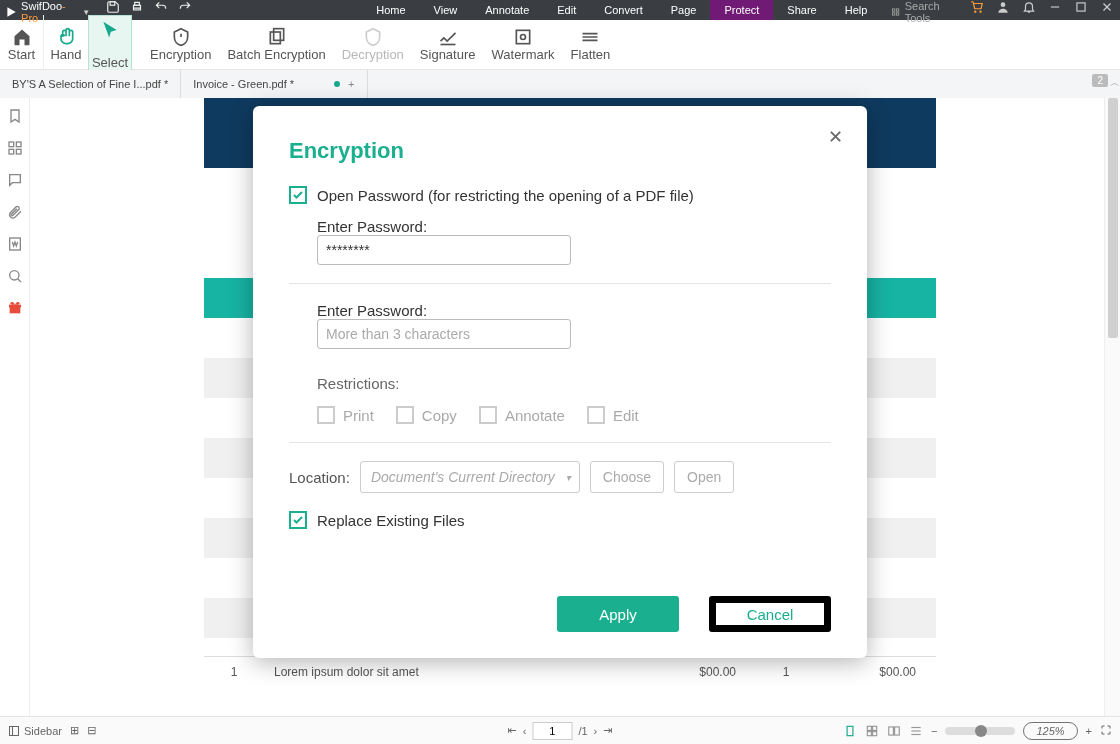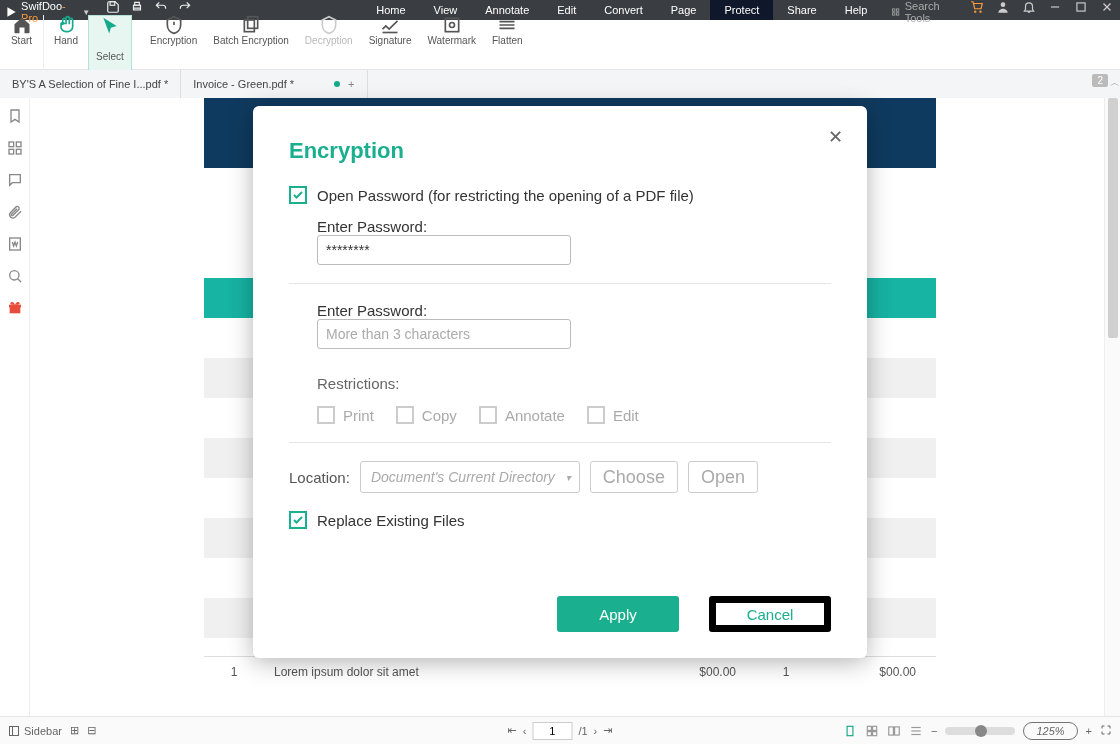--- a/index.html
+++ b/index.html
@@ -9,30 +9,30 @@
   .titlebar { height: 20px; background: #3a3e42; display: flex; align-items: flex-start; color: #fff; font-size: 11px; }
   .titlebar .logo { display: flex; align-items: center; padding: 0 6px; }
   .titlebar .logo svg { width: 12px; height: 12px; }
   .titlebar .app-name { margin-left: 4px; }
   .titlebar .app-name .pro { color: #ff9a3c; }
   .titlebar .tri { margin-left: 4px; font-size: 8px; color:#ccc;}
   .titlebar .qa { display: flex; gap: 10px; margin-left: 10px; }
   .titlebar .qa .ico { width: 14px; height: 14px; display: flex; align-items: center; justify-content: center; color:#eee; }
   .titlebar .menus { display: flex; margin-left: 170px; }
   .titlebar .menus .m { padding: 0 14px; height: 20px; line-height: 20px; cursor: pointer; }
-  .titlebar .menus .m.active { background: #0f172a; }
+  .titlebar .menus .m.active { background: #701a75; }
   .titlebar .search { margin-left: 10px; display: flex; align-items: center; color:#aaa; gap:4px;}
   .titlebar .search svg{width:10px;height:10px;}
   .titlebar .right { margin-left: auto; display: flex; align-items: center; gap: 12px; padding: 0 6px; }
   .titlebar .right .ic { width: 14px; height: 14px; color:#ccc;}
   .titlebar .right .win { width: 14px; height: 14px; color:#ccc;}
   
   
   .ribbon { height: 50px; background: #fff; border-bottom: 1px solid #e5e5e5; display: flex; align-items: center; }
-  .rbtn { display: flex; flex-direction: column; align-items: center; width: 44px; height: 60px; font-size: 10px; color: #555; position: relative; }
+  .rbtn { display: flex; flex-direction: column; align-items: center; justify-content: center; width: 44px; height: 60px; font-size: 13px; color: #555; position: relative; }
   .rbtn .ri { width: 20px; height: 20px; display:flex;align-items:center;justify-content:center;}
   .rbtn.sel { background: #e8f6f1; border:1px solid #b5e2d4;gap:15px;}
   .rbtn.wide{width:auto;padding:0 8px;}
   .rbtn.dis{color:#b8b8b8;}
   .rbtn.start{border-right:1px solid #eee;}
   
   
   .tabstrip { height: 28px; background: #f4f5f6; display: flex; align-items: center; font-size: 11px; position:relative;}
   .tab { height: 28px; display: flex; align-items: center; padding: 0 12px; border-right: 1px solid #ddd; position: relative; color:#444;}
   .tab .dot { width:6px;height:6px;border-radius:3px;background:#17a98c;margin-left:40px;}
@@ -91,21 +91,21 @@
   .modal .inp::placeholder{color:#aaa;}
   .modal hr{border:none;border-top:1px solid #e5e5e5;margin:18px 0;}
   .modal .rlbl{font-size:15px;color:#666;margin-left:28px;margin-bottom:14px;display:block;}
   .modal .restricts{display:flex;gap:22px;margin-left:28px;color:#aaa;font-size:15px;}
   .modal .restricts .rc{display:flex;align-items:center;gap:8px;}
   .modal .restricts .rcb{width:18px;height:18px;border:2px solid #ccc;}
   .modal .locrow{display:flex;align-items:center;gap:10px;margin-bottom:18px;}
   .modal .loclbl{font-size:15px;color:#555;}
   .modal .sel{height:32px;border:1px solid #ccc;border-radius:3px;padding:0 24px 0 10px;font-size:14px;color:#aaa;position:relative;display:flex;align-items:center;min-width:198px;font-style:italic;}
   .modal .sel::after{content:"▾";position:absolute;right:8px;color:#aaa;font-size:10px;}
-  .modal .btn2{height:32px;border:1px solid #ccc;border-radius:3px;padding:0 12px;font-size:18px;color:#aaa;background:#fff;}
+  .modal .btn2{height:32px;border:1px solid #ccc;border-radius:3px;padding:0 12px;font-size:14px;color:#aaa;background:#fff;}
   .modal .actions{position:absolute;bottom:26px;right:36px;display:flex;gap:30px;}
   .modal .abtn{width:122px;height:36px;border-radius:3px;font-size:15px;display:flex;align-items:center;justify-content:center;cursor:pointer;}
   .modal .apply{background:#1aaf8e;color:#fff;border:none;}
   .modal .cancel{background:#fff;color:#1aaf8e;border:7px solid #000000;}
 </style>
 </head>
 <body>
 
 <div class="titlebar">
   <div class="logo">

